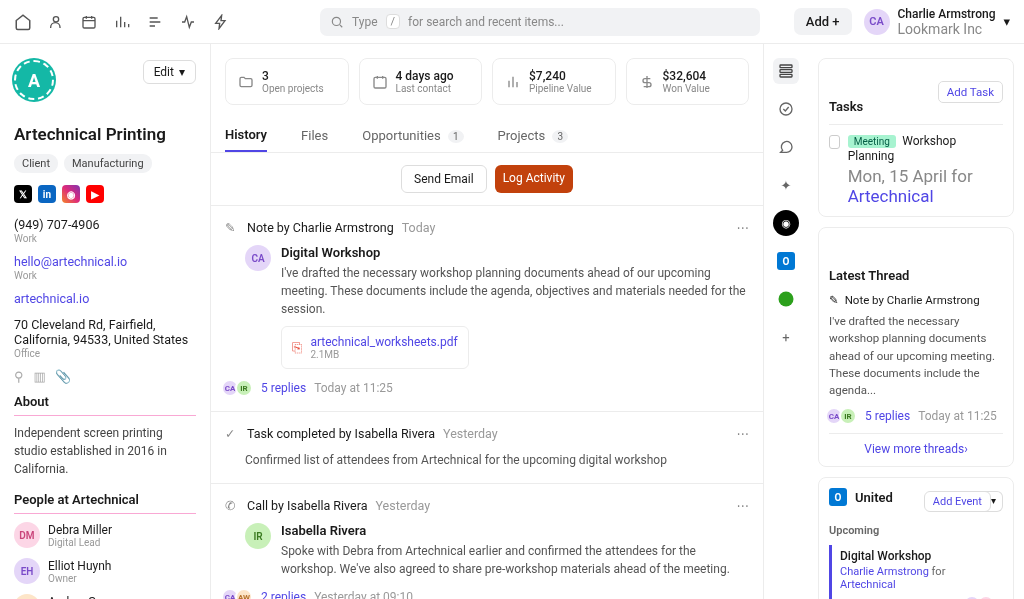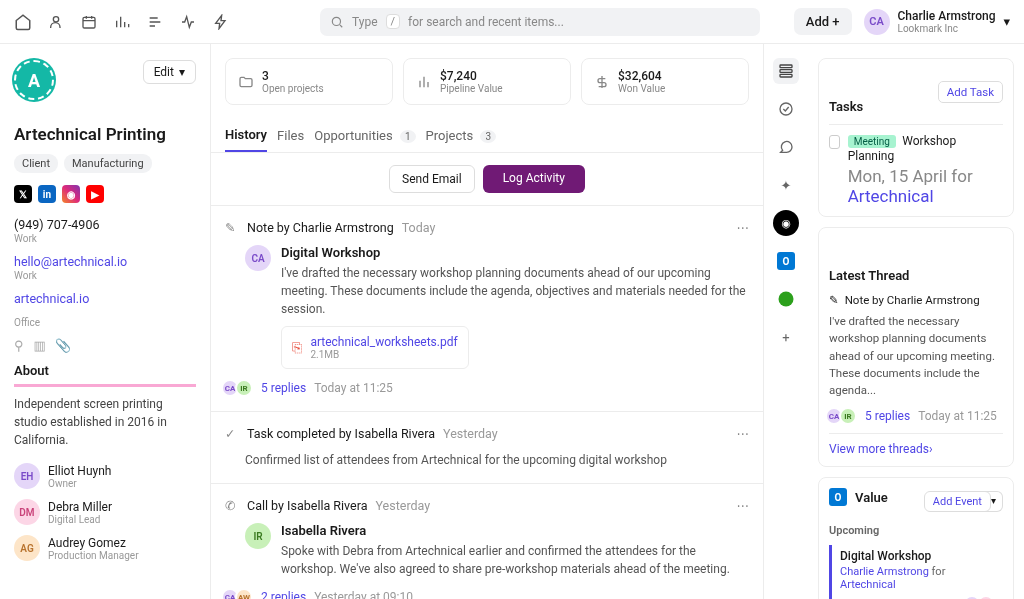--- a/index.html
+++ b/index.html
@@ -9,58 +9,58 @@
 .nav-ico { width: 18px; height: 18px; display: flex; align-items: center; justify-content: center; color: #555; cursor: pointer; }
 .search-wrap { flex: 0 0 440px; margin-left: 90px; background: #f1f2f4; border-radius: 7px; height: 28px; display: flex; align-items: center; padding: 0 10px; gap: 8px; color: #888; }
 .search-slash { background: #fff; border: 1px solid #ddd; border-radius: 4px; padding: 0 4px; font-size: 11px; }
 .search-ph { font-size: 12px; }
 .topbar-right { margin-left: auto; display: flex; align-items: center; gap: 12px; justify-content: space-between; }
 .add-btn { background: #f1f2f4; border-radius: 7px; padding: 6px 12px; cursor: pointer; font-weight: 500; }
 .profile { display: flex; align-items: center; gap: 8px; cursor: pointer; }
 .avatar { width: 26px; height: 26px; background: #e4d6f8; color: #7a4bc9; border-radius: 50%; display: flex; align-items: center; justify-content: center; font-size: 11px; font-weight: 600; }
 .profile-meta { display: flex; flex-direction: column; }
 .profile-name { font-size: 12px; font-weight: 500; }
-.profile-org { font-size: 10px; color: #888; }
+.profile-org { font-size: 14px; color: #888; }
 .main { display: flex; height: calc(100% - 44px); }
 .left { width: 210px; padding: 16px 14px; overflow-y: auto; }
 .left-head { display: flex; align-items: flex-start; justify-content: space-between; }
 .logo { width: 40px; height: 40px; background: #14b8a6; border-radius: 50%; border: 2px dashed #fff; box-shadow: 0 0 0 2px #14b8a6; display: flex; align-items: center; justify-content: center; color: #fff; font-weight: 700; font-size: 18px; }
 .edit-btn { border: 1px solid #ddd; border-radius: 6px; padding: 4px 10px; display: flex; align-items: center; gap: 5px; cursor: pointer; font-size: 12px; }
 .org-name { font-size: 17px; font-weight: 600; margin-top: 24px; }
 .tags { display: flex; gap: 6px; margin-top: 10px; }
 .tag { background: #f1f2f4; padding: 3px 8px; border-radius: 9px; font-size: 11px; color: #444; }
 .socials { display: flex; gap: 6px; margin-top: 12px; }
 .social { width: 18px; height: 18px; border-radius: 4px; display: flex; align-items: center; justify-content: center; font-size: 10px; color: #fff; font-weight: 700; }
 .social.x { background: #000; }
 .social.li { background: #0a66c2; }
 .social.ig { background: linear-gradient(45deg,#f58529,#dd2a7b,#8134af); }
 .social.yt { background: #ff0000; }
 .info { margin-top: 14px; }
 .info-val { font-size: 12.5px; margin-bottom: 1px; }
 .info-lbl { font-size: 10px; color: #999; margin-bottom: 10px; }
 .link { color: #5046e5; }
 .icon-row { display: flex; gap: 10px; color: #aaa; margin-top: 4px; margin-bottom: 10px; }
-.section-h { font-weight: 600; font-size: 13px; padding-bottom: 6px; border-bottom: 3px solid #f9a8d4; margin-bottom: 8px; }
+.section-h { font-weight: 600; font-size: 13px; padding-bottom: 6px; border-bottom: 1px solid #f9a8d4; margin-bottom: 8px; }
 .people-list .person { display: flex; gap: 8px; align-items: center; margin-bottom: 10px; }
 .pavatar { width: 26px; height: 26px; border-radius: 50%; display: flex; align-items: center; justify-content: center; font-size: 10px; font-weight: 600; }
 .pname { font-size: 12px; }
 .prole { font-size: 10px; color: #999; }
 .center { flex: 1; border-left: 1px solid #ececec; border-right: 1px solid #ececec; overflow-y: auto; }
 .stats { display: flex; gap: 10px; padding: 14px; }
 .stat { border: 1px solid #ececec; border-radius: 8px; padding: 10px 12px; flex: 1; display: flex; gap: 8px; align-items: center; }
 .stat-icon { color: #888; font-size: 14px; }
 .stat-val { font-size: 12px; font-weight: 500; }
 .stat-lbl { font-size: 10px; color: #888; }
-.tabs { display: flex; gap: 10px; padding: 0 14px; border-bottom: 1px solid #ececec; font-size: 13px; align-items: center; }
+.tabs { display: flex; gap: 34px; padding: 0 14px; border-bottom: 1px solid #ececec; font-size: 13px; align-items: center; }
 .tab { padding: 8px 0; cursor: pointer; color: #666; }
 .tab.active { color: #1a1a1a; font-weight: 600; border-bottom: 2px solid #5046e5; }
 .tab-badge { background: #f1f2f4; border-radius: 50%; padding: 1px 5px; font-size: 10px; margin-left: 4px; }
 .actions { display: flex; gap: 8px; padding: 12px 14px; justify-content: center; border-bottom: 1px solid #ececec; }
 .btn-outline { border: 1px solid #ddd; border-radius: 6px; padding: 6px 12px; cursor: pointer; font-size: 12px; }
-.btn-primary { background: #701a75; color: #fff; border-radius: 6px; padding: 6px 20px; cursor: pointer; font-size: 12px; }
+.btn-primary { background: #c2410c; color: #fff; border-radius: 6px; padding: 6px 8px; cursor: pointer; font-size: 12px; }
 .feed { padding: 0; }
 .feed-item { padding: 14px; border-bottom: 1px solid #ececec; }
 .feed-head { display: flex; gap: 8px; align-items: center; font-size: 12.5px; margin-bottom: 10px; }
 .feed-head .icon { color: #888; width: 14px; }
 .feed-time { color: #999; }
 .feed-more { margin-left: auto; color: #888; cursor: pointer; }
 .feed-body { display: flex; gap: 10px; margin-left: 20px; }
 .feed-avatar { width: 26px; height: 26px; border-radius: 50%; display: flex; align-items: center; justify-content: center; font-size: 10px; font-weight: 600; flex-shrink: 0; }
 .feed-title { font-weight: 600; margin-bottom: 4px; }
 .feed-text { font-size: 12px; color: #555; line-height: 1.5; }
@@ -84,21 +84,21 @@
 .card-head { display: flex; justify-content: space-between; align-items: center; margin-bottom: 10px; }
 .card-title { font-weight: 600; font-size: 13px; margin-top: 30px; }
 .card-link { color: #5046e5; font-size: 11.5px; cursor: pointer; }
 .task-row { display: flex; gap: 8px; align-items: flex-start; padding-top: 8px; border-top: 1px solid #ececec; }
 .checkbox { width: 14px; height: 14px; border: 1.5px solid #ccc; border-radius: 3px; margin-top: 2px; cursor: pointer; }
 .task-badge { background: #a7f3d0; color: #065f46; padding: 1px 6px; border-radius: 3px; font-size: 10px; }
 .task-title { font-size: 12px; }
 .task-sub { font-size: 17px; color: #888; margin-top: 3px; }
 .thread-head { font-size: 11.5px; display: flex; gap: 6px; align-items: center; margin-bottom: 6px; }
 .thread-text { font-size: 11.5px; color: #555; line-height: 1.5; margin-bottom: 8px; }
-.view-more { display: flex; justify-content: flex-start; align-items: center; color: #5046e5; font-size: 12px; cursor: pointer; margin-top: 8px; padding-top: 8px; border-top: 1px solid #ececec; }
+.view-more { display: flex; justify-content: center; align-items: center; color: #5046e5; font-size: 12px; cursor: pointer; margin-top: 8px; padding-top: 8px; border-top: 1px solid #ececec; }
 .event-head { display: flex; gap: 8px; align-items: center; font-weight: 600; margin-bottom: 8px; }
 .outlook-ico { width: 18px; height: 18px; background: #0078d4; color: #fff; border-radius: 3px; display: flex; align-items: center; justify-content: center; font-size: 10px; font-weight: 700; }
 .subhead { font-size: 11px; font-weight: 600; color: #666; margin-bottom: 8px; }
 .event-item { border-left: 3px solid #5046e5; padding: 4px 8px; }
 .event-title { font-size: 12px; font-weight: 500; }
 .event-sub { font-size: 11px; color: #5046e5; margin-top: 2px; }
 .event-time-row { display: flex; justify-content: space-between; align-items: center; margin-top: 4px; }
 .event-time { font-size: 11px; color: #888; }
 .add-event-btn { border: 1px solid #ddd; border-radius: 6px; padding: 3px 8px; font-size: 11px; color: #5046e5; cursor: pointer; display: flex; align-items: center; }
 .chev-btn { border: 1px solid #ddd; border-left: none; border-radius: 0 6px 6px 0; padding: 3px 6px; margin-left: -6px; font-size: 10px; cursor: pointer; }
@@ -190,42 +190,44 @@
       <span class="social ig">◉</span>
       <span class="social yt">▶</span>
     </div>
     <div class="info">
       <div class="info-val">(949) 707-4906</div>
       <div class="info-lbl">Work</div>
       <div class="info-val link">hello@artechnical.io</div>
       <div class="info-lbl">Work</div>
       <div class="info-val link">artechnical.io</div>
       <div style="height:10px"></div>
+      <div class="info-val">70 Cleveland Rd, Fairfield, California, 94533, United States</div>
       <div class="info-lbl">Office</div>
       <div class="icon-row">
         <span>⚲</span>
         <span>▥</span>
         <span>📎</span>
       </div>
     </div>
     <div class="section-h">About</div>
     <div class="about-text">Independent screen printing studio established in 2016 in California.</div>
+    <div class="section-h">People at Artechnical</div>
     <div class="people-list" id="people-list">
         <div class="person">
+          <div class="pavatar" style="background:#fcd6e6;color:#c9447a">DM</div>
+          <div>
+            <div class="pname">Debra Miller</div>
+            <div class="prole">Digital Lead</div>
+          </div>
+        </div>
+        <div class="person">
           <div class="pavatar" style="background:#e4d6f8;color:#7a4bc9">EH</div>
           <div>
             <div class="pname">Elliot Huynh</div>
             <div class="prole">Owner</div>
-          </div>
-        </div>
-        <div class="person">
-          <div class="pavatar" style="background:#fcd6e6;color:#c9447a">DM</div>
-          <div>
-            <div class="pname">Debra Miller</div>
-            <div class="prole">Digital Lead</div>
           </div>
         </div>
         <div class="person">
           <div class="pavatar" style="background:#fde5c8;color:#b8732e">AG</div>
           <div>
             <div class="pname">Audrey Gomez</div>
             <div class="prole">Production Manager</div>
           </div>
         </div>
       </div>
@@ -235,20 +237,32 @@
     <div class="stats" id="stats-row">
         <div class="stat">
           <span class="stat-icon">
             <svg width="16" height="16" viewBox="0 0 24 24" fill="none" stroke="#888" stroke-width="2">
               <path d="M3 7a2 2 0 012-2h4l2 2h8a2 2 0 012 2v8a2 2 0 01-2 2H5a2 2 0 01-2-2V7z"></path>
             </svg>
           </span>
           <div>
             <div class="stat-val">3</div>
             <div class="stat-lbl">Open projects</div>
+          </div>
+        </div>
+        <div class="stat">
+          <span class="stat-icon">
+            <svg width="16" height="16" viewBox="0 0 24 24" fill="none" stroke="#888" stroke-width="2">
+              <rect x="3" y="5" width="18" height="16" rx="2"></rect>
+              <path d="M8 3v4M16 3v4"></path>
+            </svg>
+          </span>
+          <div>
+            <div class="stat-val">4 days ago</div>
+            <div class="stat-lbl">Last contact</div>
           </div>
         </div>
         <div class="stat">
           <span class="stat-icon">
             <svg width="16" height="16" viewBox="0 0 24 24" fill="none" stroke="#888" stroke-width="2">
               <path d="M6 20V10M12 20V4M18 20v-8"></path>
             </svg>
           </span>
           <div>
             <div class="stat-val">$7,240</div>
@@ -412,21 +426,21 @@
       <div class="view-more">
         <span>View more threads</span>
         <span>›</span>
       </div>
     </div>
 
     <div class="card">
       <div class="card-head">
         <div class="event-head">
             <span class="outlook-ico">O</span>
-            <span>Value</span>
+            <span>United</span>
           </div>
         <div style="display:flex">
           <span class="add-event-btn">Add Event</span>
           <span class="chev-btn">▾</span>
         </div>
       </div>
       <div class="subhead">Upcoming</div>
       <div class="event-item">
         <div class="event-title">Digital Workshop</div>
         <div class="event-sub"><span>Charlie Armstrong</span><span style="color:#666"> for </span><span>Artechnical</span></div>

